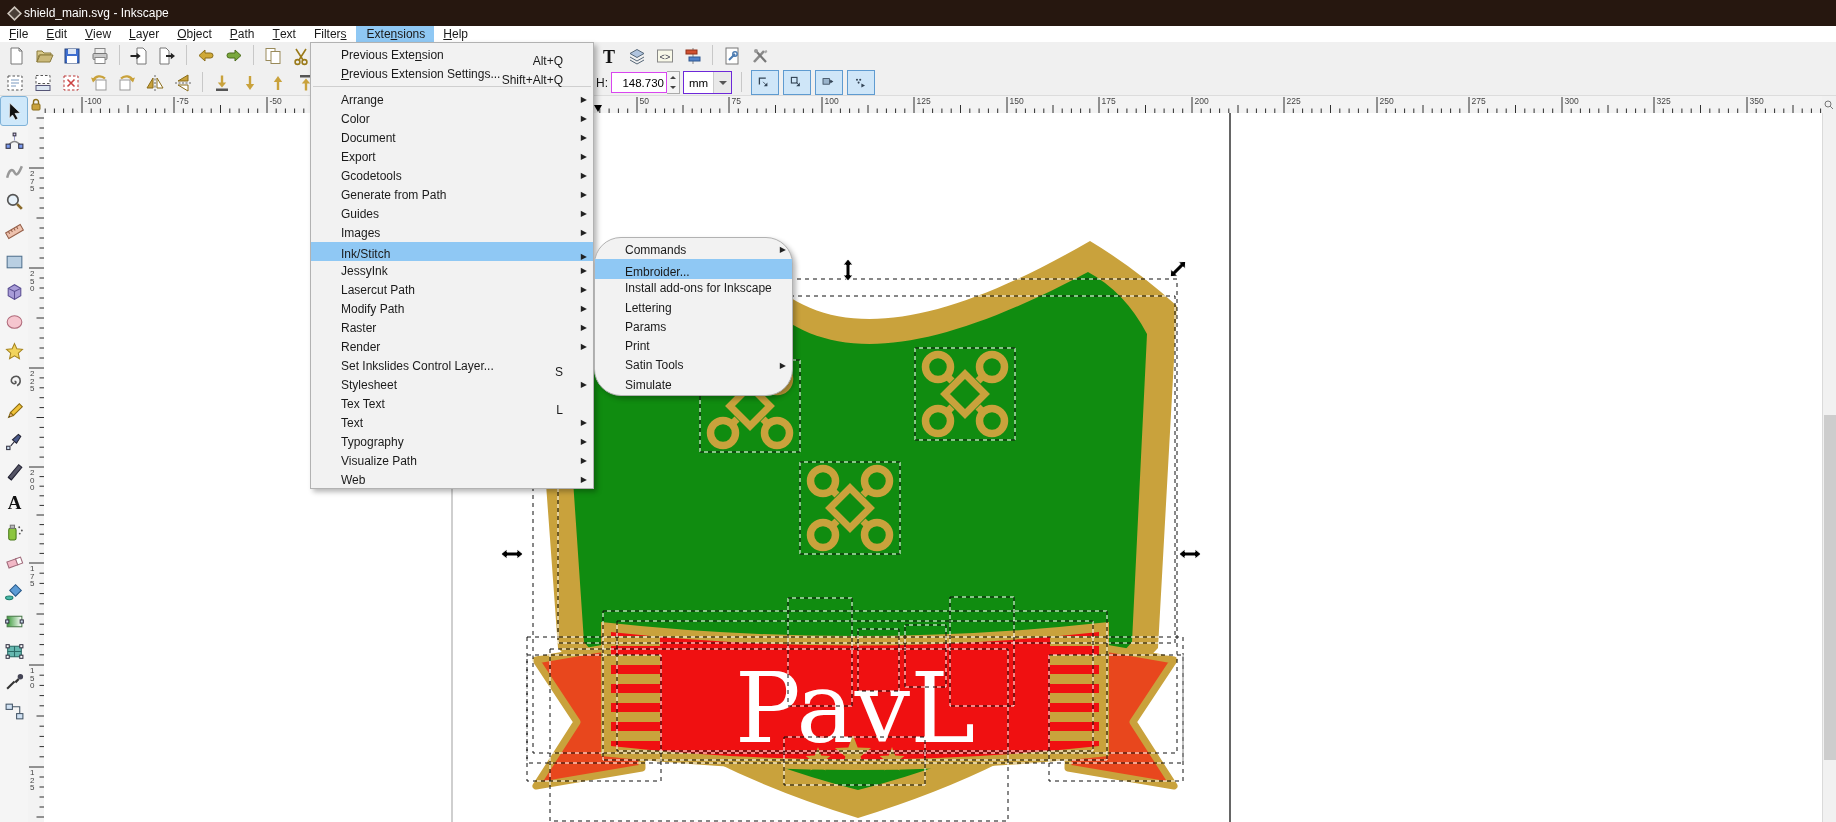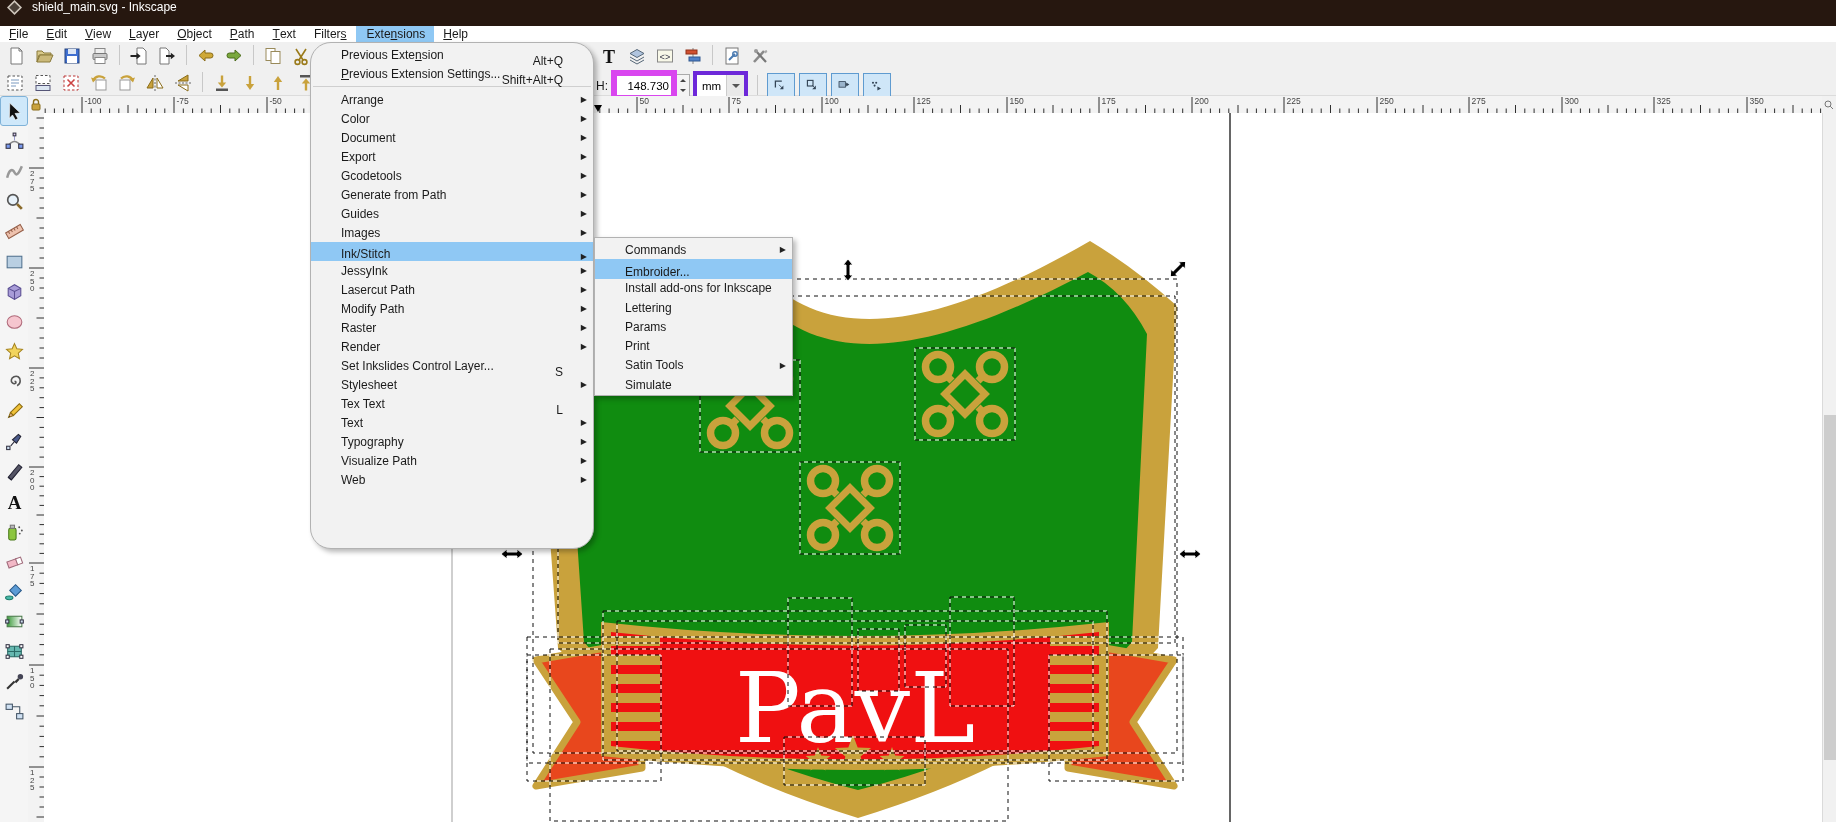--- a/index.html
+++ b/index.html
@@ -5,47 +5,47 @@
   html,body{margin:0;padding:0;}
   body{
     width:1836px;height:822px;position:relative;overflow:hidden;
     font-family:"Liberation Sans",sans-serif;
     background:var(--panel,#f0f0f0);
     -webkit-font-smoothing:antialiased;
   }
   
   #titlebar{position:absolute;left:0;top:0;width:100%;height:26px;
     background:var(--titlebar,#26170f);color:#fff;font-size:12px;
-    display:flex;gap:10px;padding-left:7px;box-sizing:border-box;}
+    display:flex;align-items:center;gap:2px;padding-left:7px;box-sizing:border-box;}
   #menubar{position:absolute;left:0;top:26px;width:100%;height:16px;background:var(--menubar_bg,#fff);
     display:flex;align-items:stretch;font-size:12px;color:#1a1a1a;}
   .mb-item{padding:0 9px;display:flex;align-items:center;cursor:default;white-space:nowrap;}
   .mb-item.hl{background:var(--highlight,#8fc8f4);padding-left:11px;}
   .u{text-decoration:underline;}
   
   #toolbar1{position:absolute;left:0;top:42px;width:100%;height:27px;background:var(--panel,#f0f0f0);}
   #toolbar2{position:absolute;left:0;top:69px;width:100%;height:27px;background:var(--panel,#f0f0f0);
     border-bottom:1px solid #dcdcdc;box-sizing:border-box;}
   .icon-row{position:absolute;top:1px;display:flex;align-items:center;gap:2px;}
   .tbtn{width:24px;height:24px;display:flex;align-items:center;justify-content:center;border:1px solid transparent;}
   .tbtn svg{width:20px;height:20px;}
   .tsep{width:9px;height:22px;display:flex;justify-content:center;}
   .tsep i{width:1px;height:20px;background:#c8c8c8;}
   .toggle{width:26px;height:23px;background:var(--toggle_bg,#cfe6f8);border:1px solid var(--toggle_border,#5f9bd0);
     display:flex;align-items:center;justify-content:center;margin-right:4px;}
   .toggle svg{width:16px;height:16px;}
   #h-label{font-size:12px;color:#1a1a1a;}
-  #h-spin{width:50px;height:19px;font-size:11.5px;text-align:right;border:6px solid #d946ef;
+  #h-spin{width:50px;height:19px;font-size:11.5px;text-align:right;border:1px solid #d946ef;
     padding:0 2px;font-family:"Liberation Sans",sans-serif;background:#fff;}
   .spin-btns{display:inline-flex;flex-direction:column;width:12px;height:21px;border:1px solid #aaa;border-left:none;background:#f4f4f4;}
   .spin-btns b{flex:1;display:flex;align-items:center;justify-content:center;}
   .spin-btns b:after{content:"";border:3px solid transparent;}
   .spin-btns b.up:after{border-bottom-color:#444;margin-top:-3px;}
   .spin-btns b.dn:after{border-top-color:#444;margin-bottom:-3px;}
-  #unit-box{height:21px;border:4px solid #6d28d9;background:#fff;display:inline-flex;align-items:center;
+  #unit-box{height:21px;border:1px solid #6d28d9;background:#fff;display:inline-flex;align-items:center;
     font-size:11.5px;padding-left:5px;margin-left:3px;}
   #unit-box .chev{width:17px;height:100%;background:#e9e9e9;margin-left:5px;display:flex;align-items:center;justify-content:center;border-left:1px solid #ccc;}
   #unit-box .chev:after{content:"";border:4px solid transparent;border-top-color:#555;margin-top:4px;}
   
   #toolpalette{position:absolute;left:0;top:96px;width:28px;height:726px;background:#f5f5f5;}
   .tool{width:28px;height:30px;display:flex;align-items:center;justify-content:center;}
   .tool svg{width:21px;height:21px;}
   .tool.active{background:#cfe8fa;border:1px solid #7fb2d8;border-radius:3px;box-sizing:border-box;}
   #corner-lock{position:absolute;left:28px;top:96px;width:16px;height:17px;background:var(--ruler_bg,#f3f3f3);}
   #hruler{position:absolute;left:44px;top:96px;width:1778px;height:17px;background:var(--ruler_bg,#f3f3f3);}
@@ -53,22 +53,22 @@
   #canvas{position:absolute;left:44px;top:113px;width:1778px;height:709px;background:var(--canvas,#fff);}
   #artwork{position:absolute;left:0;top:0;}
   
   #vscroll{position:absolute;left:1822px;top:96px;width:14px;height:726px;background:#f1f1f1;border-left:1px solid #dadada;box-sizing:border-box;}
   #vscroll .sb-up{height:17px;display:flex;align-items:center;justify-content:center;}
   #vscroll .sb-up:after{content:"";border:4px solid transparent;border-bottom-color:#606060;margin-top:-4px;}
   #vscroll .sb-thumb{position:absolute;left:1px;top:319px;width:12px;height:345px;background:#cdcdcd;}
   
   .menu-panel{position:absolute;background:var(--menu_bg,#f2f2f2);border:1px solid var(--menu_border,#b2b2b2);
     box-shadow:3px 3px 5px rgba(0,0,0,.28);font-size:12px;color:#1a1a1a;z-index:100;box-sizing:border-box;padding-top:2px;}
-  #ext-menu{left:310px;top:42px;width:284px;height:507px;border-radius:21px;}
-  #inkstitch-submenu{left:594px;top:237px;width:199px;height:159px;z-index:101;}
+  #ext-menu{left:310px;top:42px;width:284px;height:447px;}
+  #inkstitch-submenu{left:594px;top:237px;width:199px;height:159px;z-index:101;border-radius:27px;}
   .mi{display:flex;align-items:center;height:19px;padding:0 6px 0 30px;white-space:nowrap;}
   #inkstitch-submenu .mi{height:19.3px;}
   .mi.hl{background:var(--highlight,#8fc8f4);align-items:flex-end;}
   .mi .lbl{flex:0 0 auto;}
   .mi .sc{margin-left:auto;padding-right:14px;margin-top:12px;}
   .mi .arr{margin-left:auto;width:10px;font-size:8px;color:#222;text-align:right;}
   .mi .sc + .arr{margin-left:0;}
   .menu-sep{height:1px;background:#cfcfcf;margin:3px 2px;}
 </style>
 </head>

